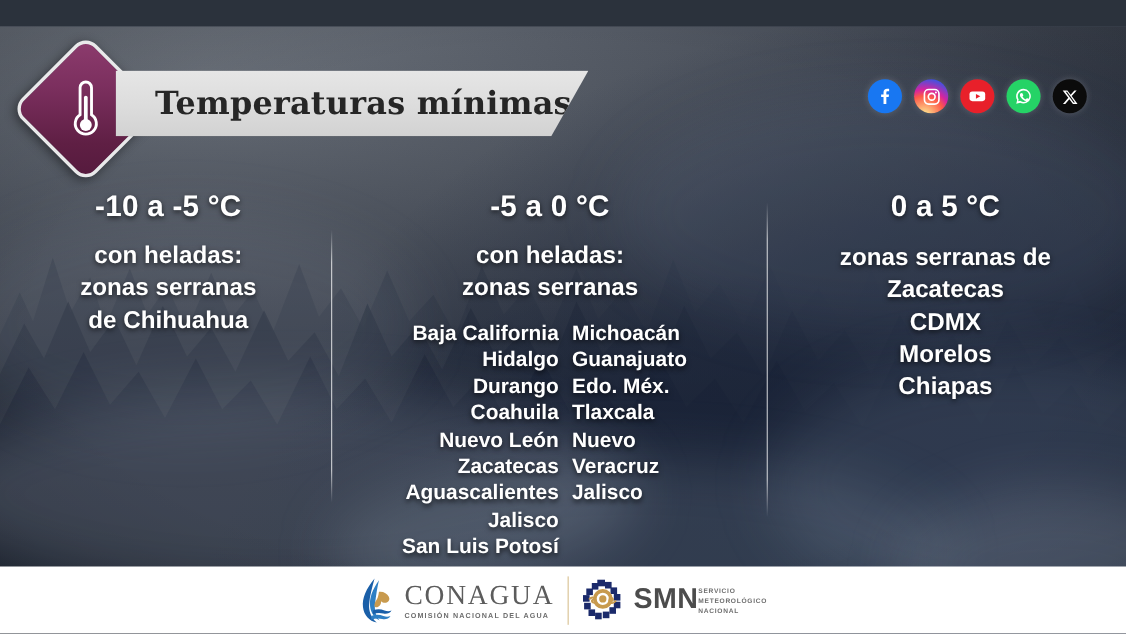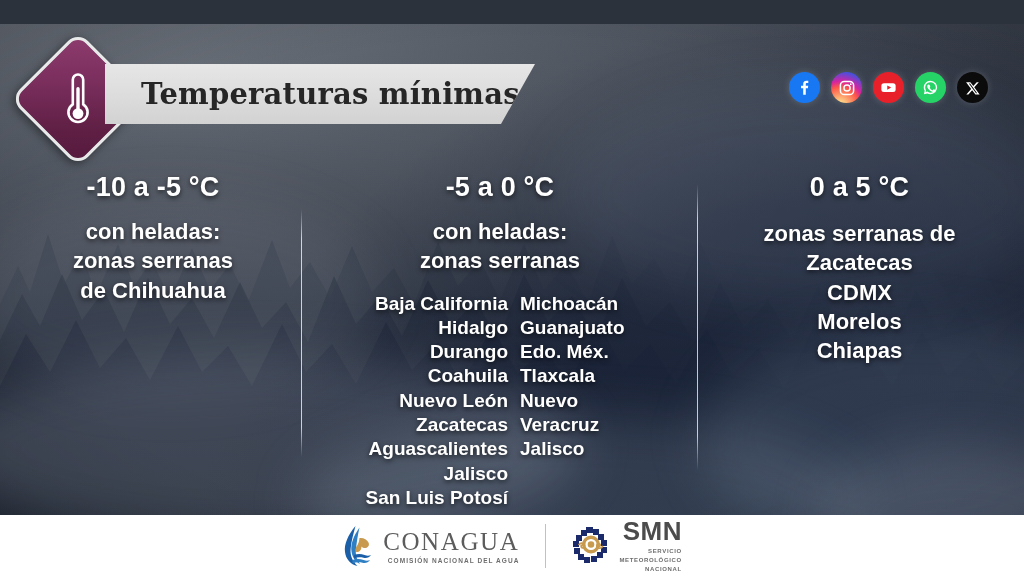--- a/index.html
+++ b/index.html
@@ -142,35 +142,35 @@
   
   .divider { position:absolute; width:1px;
              background:linear-gradient(180deg,rgba(255,255,255,0) 0%,rgba(255,255,255,.75) 12%,rgba(255,255,255,.75) 88%,rgba(255,255,255,0) 100%); }
   .div-1 { left:301px; top:185px; height:248px; }
   .div-2 { left:697px; top:160px; height:286px; }
 
   
   .footer-white {
     position:absolute; left:0; top:491px; width:100%; height:62px;
     background:#ffffff;
-    display:flex; align-items:center; justify-content:center; gap:26px;text-align:right;
+    display:flex; align-items:center; justify-content:center; gap:12px;
   }
   .logo { display:flex; align-items:center; gap:9px; }
   .logo svg { display:block; }
   .conagua-words { display:flex; flex-direction:column; justify-content:center; }
   .conagua-name {
     font-family:"Liberation Serif", serif;
     font-size:25px; font-weight:400; letter-spacing:1.6px; color:#5c5c5c; line-height:1;
   }
   .conagua-tag {
     font-size:6.5px; font-weight:700; letter-spacing:1.05px;
     color:#6d6d6d; margin-top:3px;
   }
   .foot-sep { width:1px; height:44px; background:#c9a96a; opacity:.75; }
-  .smn-words { display:flex; flex-direction:column; justify-content:center; }
+  .smn-words { display:flex; flex-direction:row; justify-content:center; }
   .smn-name {
     font-family:"Liberation Sans", sans-serif;
     font-size:26px; font-weight:700; letter-spacing:.4px; color:#4c4c4c; line-height:1;
   }
   .smn-tag {
     font-size:6px; font-weight:700; letter-spacing:.65px;
     color:#6d6d6d; margin-top:3px; line-height:1.45;
   }
   .footer-bar {
     position:absolute; left:0; top:553px; width:100%; height:23px;

